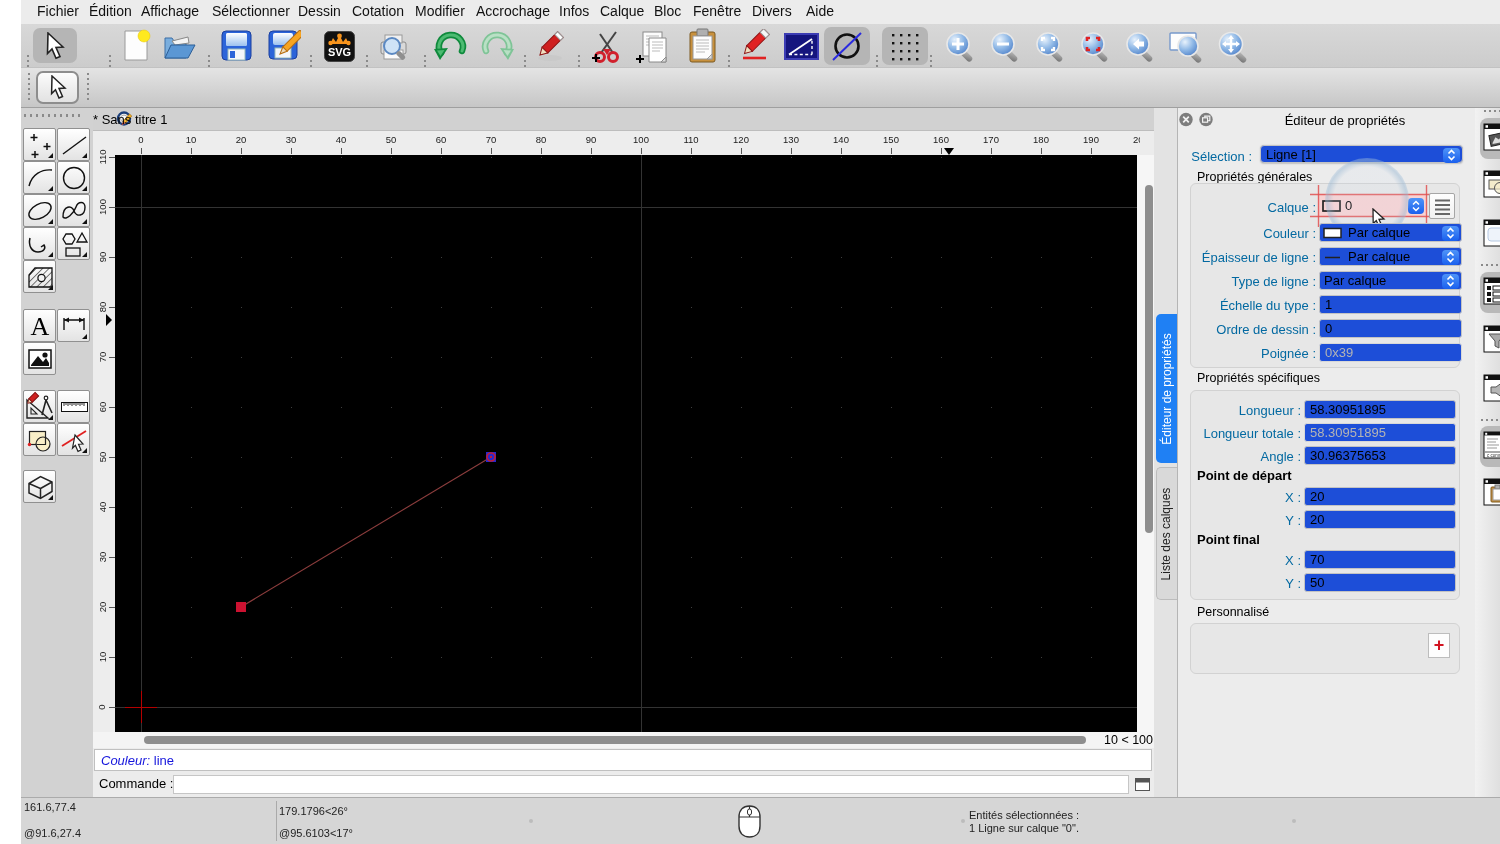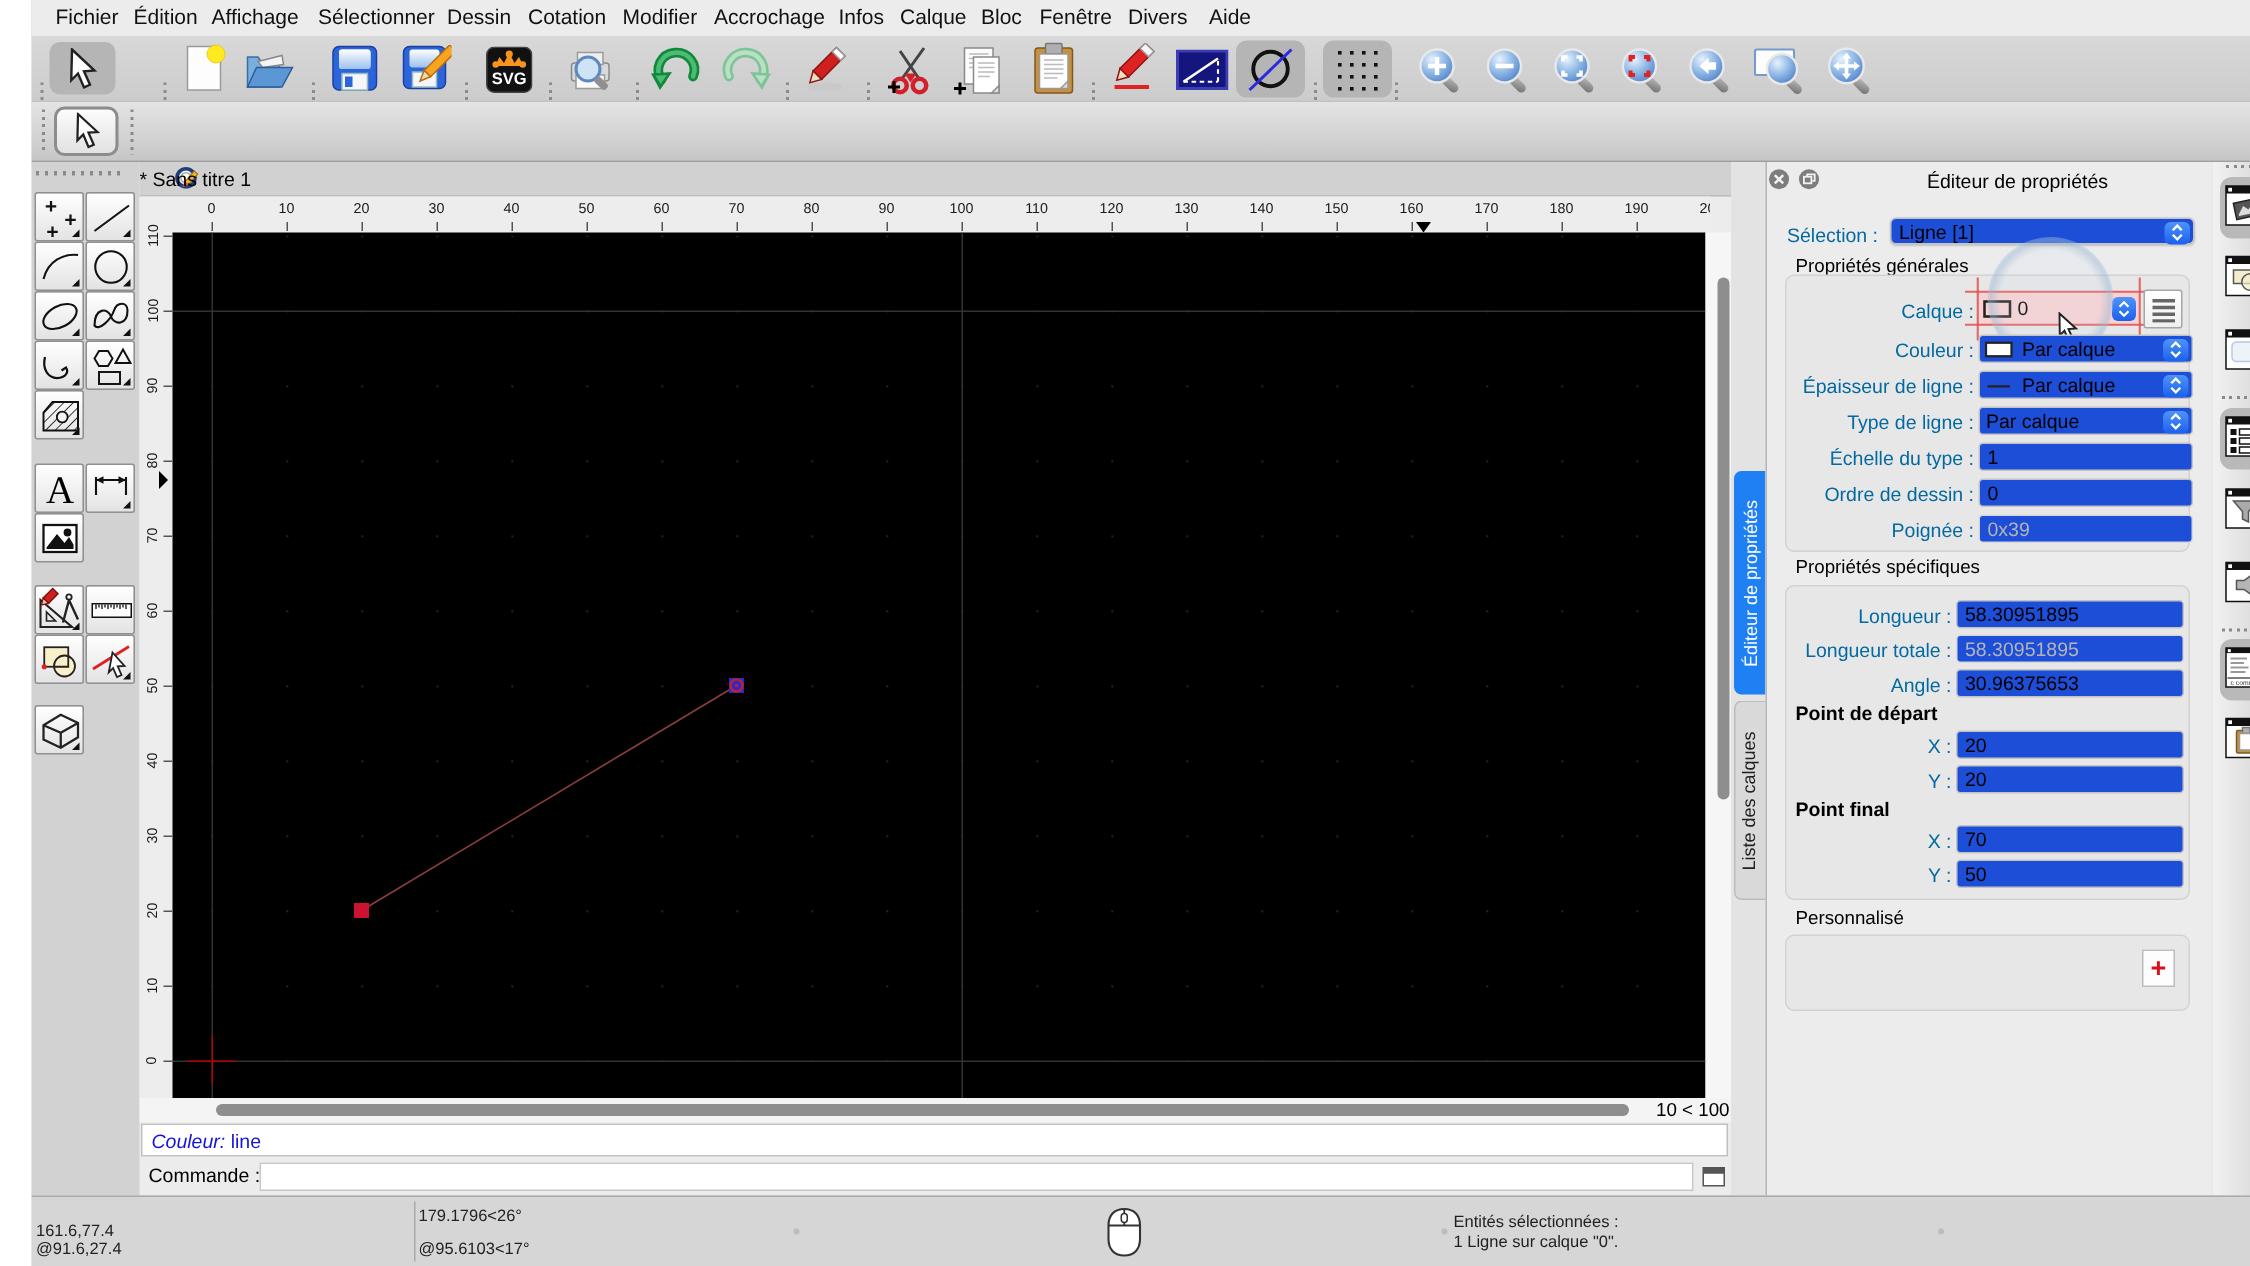--- a/index.html
+++ b/index.html
@@ -679,21 +679,21 @@
 <svg class="ab" style="left:8px;top:370px" width="28" height="30" viewBox="0 0 28 30">
 <rect x="1" y="1" width="26" height="26" fill="#fff" stroke="#111"></rect>
 <rect x="1" y="1" width="26" height="5" fill="#111"></rect>
         <rect x="2.5" y="2.2" width="2.5" height="2.5" fill="#fff"></rect>
 <rect x="8" y="9" width="13" height="15" rx="1" fill="#c8913e" stroke="#7d5a22"></rect>
 <rect x="12" y="7" width="5" height="4" fill="#b0b0b0" stroke="#777"></rect>
 <rect x="10" y="11" width="9" height="11" fill="#fdfdfd" stroke="#999"></rect>
       </svg>
 </div>
 <div id="statusbar" class="ab">
-<div class="sbtext" style="left:3px;top:17px">161.6,77.4</div>
+<div class="sbtext" style="left:3px;top:3px">161.6,77.4</div>
 <div class="sbtext" style="left:3px;top:29px">@91.6,27.4</div>
 <div class="ab" style="left:255px;top:3px;width:1px;height:40px;background:#aaa"></div>
 <div class="sbtext" style="left:258px;top:7px">179.1796&lt;26°</div>
 <div class="sbtext" style="left:258px;top:29px">@95.6103&lt;17°</div>
 <div class="dot" style="left:508px;top:21px"></div>
 <svg class="ab" style="left:716px;top:7px" width="25" height="33" viewBox="0 0 25 33">
 <path d="M12.5,1 C19,1 23,5 23,12 L23,21 C23,28 19,32 12.5,32 C6,32 2,28 2,21 L2,12 C2,5 6,1 12.5,1 Z" fill="#fff" stroke="#333" stroke-width="1.4"></path>
 <path d="M2,12 L23,12 M12.5,1 L12.5,12" stroke="#333" stroke-width="1.2"></path>
 <rect x="10.5" y="4" width="4" height="6" rx="2" fill="#fff" stroke="#333"></rect>
       </svg>

